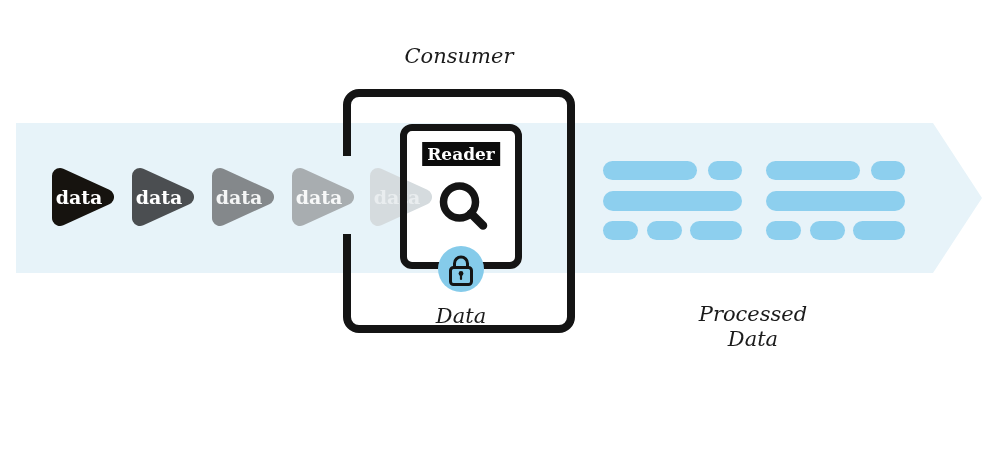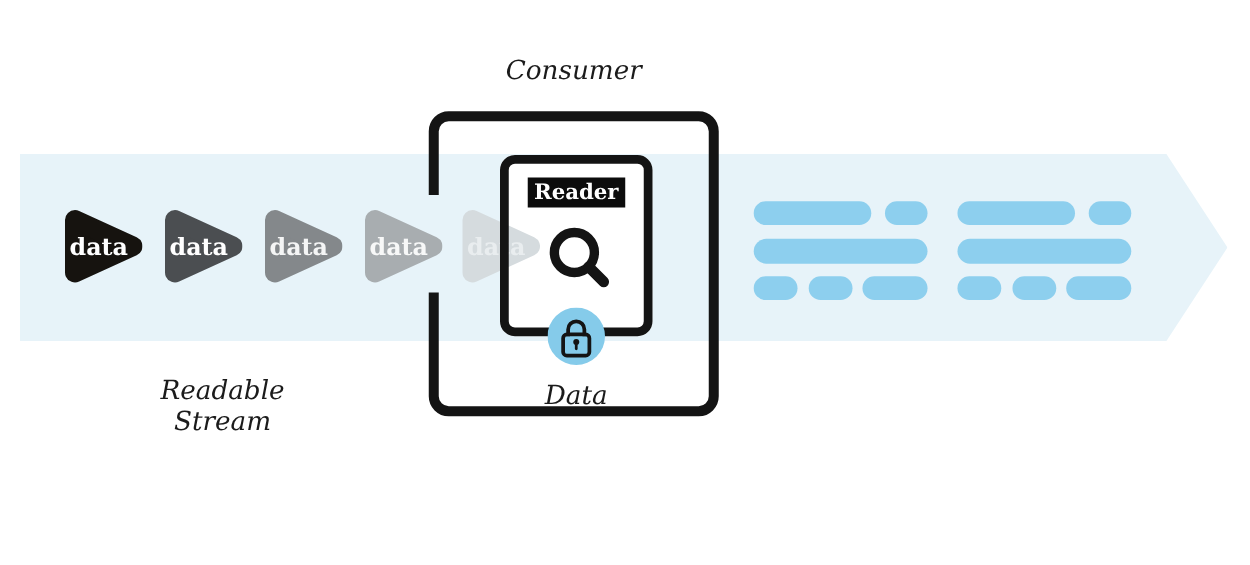--- a/index.html
+++ b/index.html
@@ -108,23 +108,23 @@
   <svg class="icon-abs" style="left:438px;top:246px;" width="46" height="46" viewBox="0 0 46 46">
     <circle cx="23" cy="23" r="23" fill="var(--badge,#85cbea)"></circle>
     <path d="M16.5 23 v-5.5 a6.5 6.5 0 0 1 13 0 V23" fill="none" stroke="#141414" stroke-width="3"></path>
     <rect x="12.5" y="21.5" width="21" height="17" rx="3" fill="none" stroke="#141414" stroke-width="3"></rect>
     <circle cx="23" cy="27.5" r="2.4" fill="#141414"></circle>
     <line x1="23" y1="28" x2="23" y2="33" stroke="#141414" stroke-width="2.2" stroke-linecap="round"></line>
   </svg>
 
   <div class="lbl" style="left:461px;top:304px;">Data</div>
 
-  <div class="lbl" style="left:178px;top:300px;">Readable
-Stream</div>
 
+  <div class="lbl" style="left:753px;top:302px;">Processed
+Data</div>
 
   <div id="pills">
       <div class="pill" style="left: 603px; top: 161px; width: 94px; height: 19px;"></div>
       <div class="pill" style="left: 708px; top: 161px; width: 34px; height: 19px;"></div>
       <div class="pill" style="left: 603px; top: 191px; width: 139px; height: 20px;"></div>
       <div class="pill" style="left: 603px; top: 221px; width: 35px; height: 19px;"></div>
       <div class="pill" style="left: 647px; top: 221px; width: 35px; height: 19px;"></div>
       <div class="pill" style="left: 690px; top: 221px; width: 52px; height: 19px;"></div>
       <div class="pill" style="left: 766px; top: 161px; width: 94px; height: 19px;"></div>
       <div class="pill" style="left: 871px; top: 161px; width: 34px; height: 19px;"></div>

